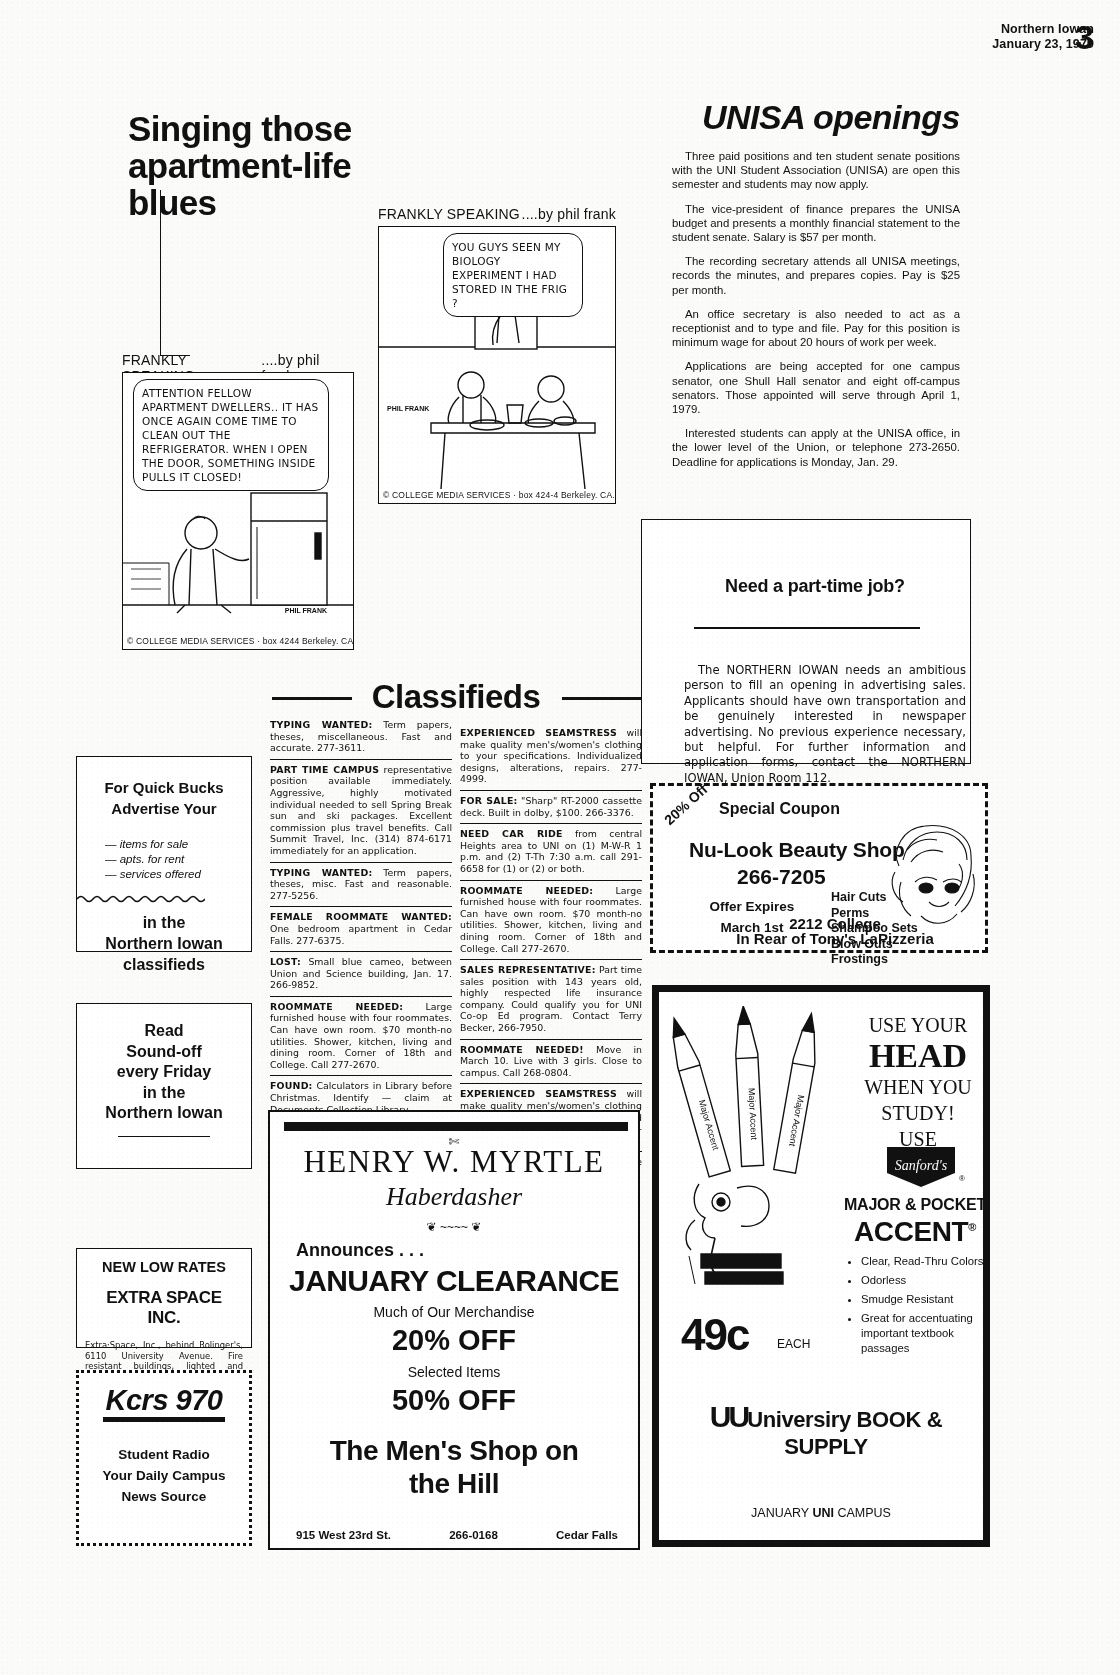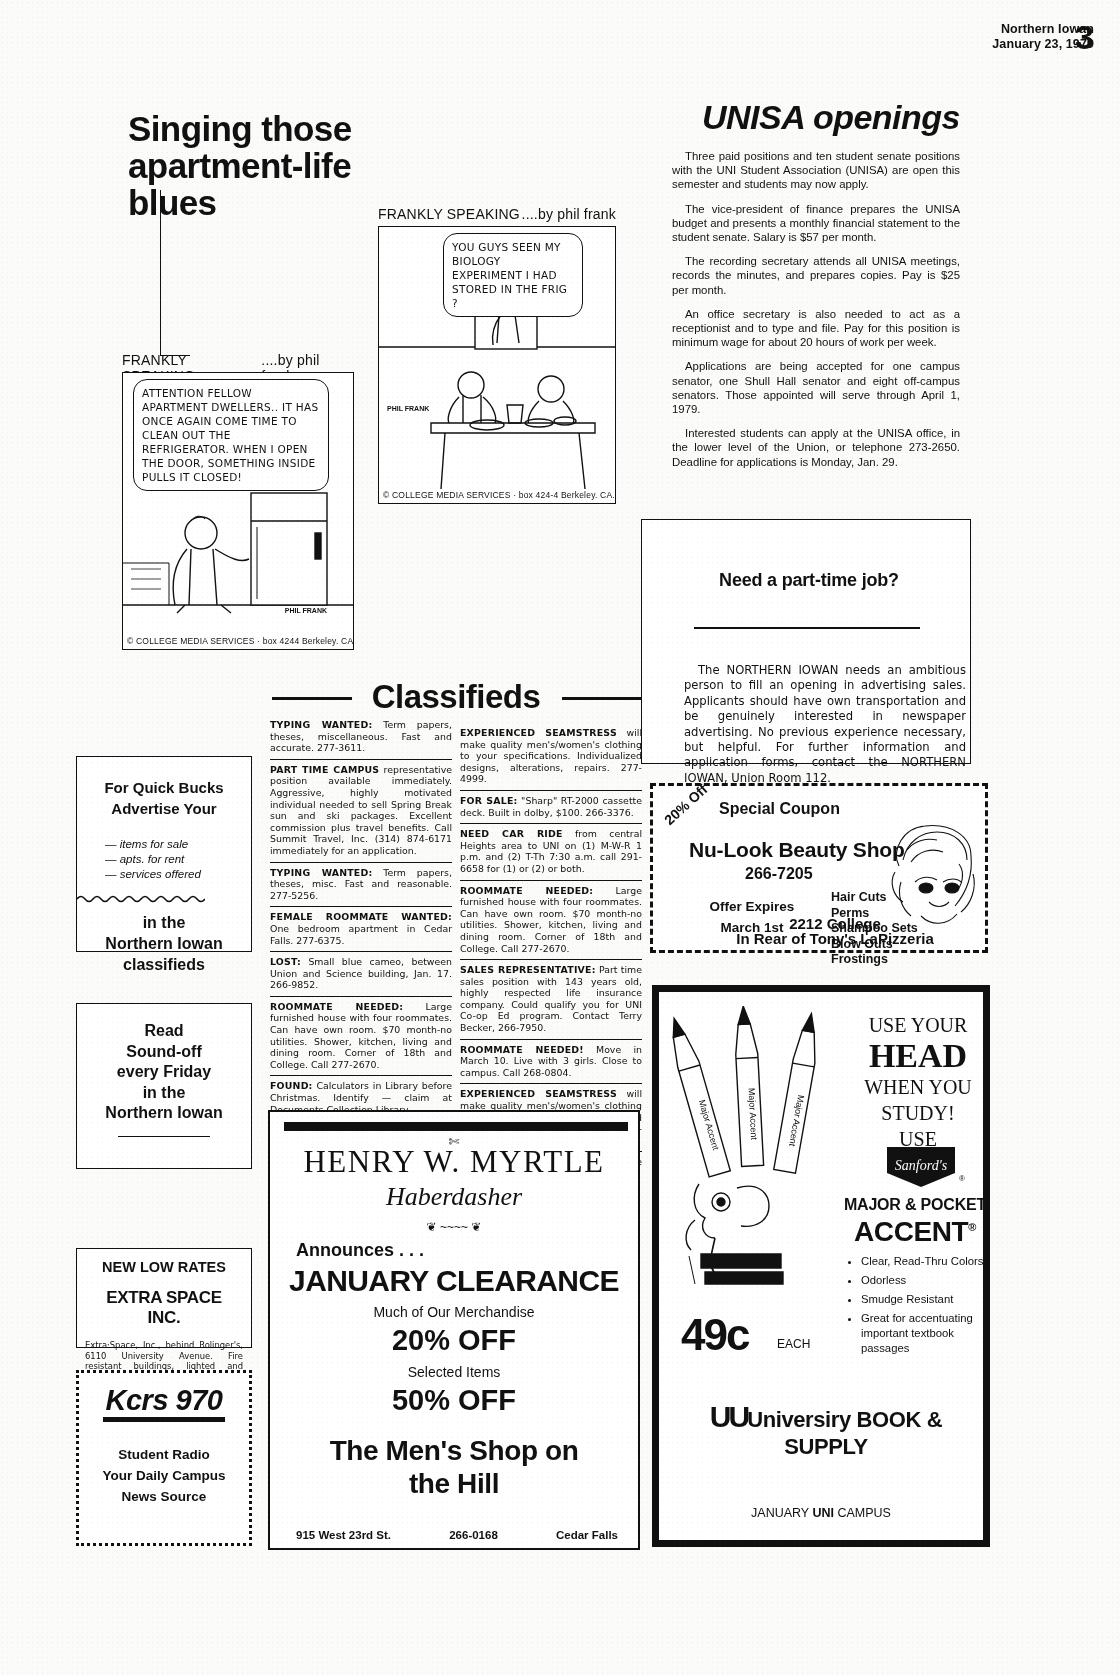--- a/index.html
+++ b/index.html
@@ -52,21 +52,21 @@
     margin:0 0 10px 0; font-size:11.4px; line-height:14.2px;
     text-align:justify; text-indent:13px;
   }
 
   
   .ptjob {
     position:absolute; left:641px; top:519px; width:330px; height:245px;
     border:1.6px solid #111; background:#fff;
   }
   .ptjob h2 {
-    margin:3px; position:absolute; top:47px; left:0; width:100%;
+    margin:9px; position:absolute; top:47px; left:0; width:100%;
     text-align:center; font-size:18px; font-weight:bold; letter-spacing:-.2px;
   }
   .ptjob .rule { position:absolute; top:107px; left:52px; width:226px; height:1.6px; background:#111; }
   .ptjob p {
     position:absolute; top:127px; left:26px; width:282px; margin:16px;
     font-size:11.6px; line-height:15.4px; text-align:justify; text-indent:14px;
     font-family:"DejaVu Sans", sans-serif;
   }
 
   
@@ -157,21 +157,21 @@
   .nulook {
     position:absolute; left:650px; top:783px; width:338px; height:170px;
     background:#fff; border:3px dashed #111;
   }
   .nulook .pct {
     position:absolute; left:8px; top:30px; font-size:14px; font-weight:bold;
     transform:rotate(-42deg); transform-origin:left top; white-space:nowrap;
   }
   .nulook .sc { position:absolute; left:66px; top:14px; font-size:16px; font-weight:bold; }
   .nulook .nm { position:absolute; left:36px; top:52px; font-size:21px; font-weight:bold; letter-spacing:-.2px; }
-  .nulook .ph { position:absolute; left:92px; top:79px; font-size:16px; font-weight:bold; }
+  .nulook .ph { position:absolute; left:84px; top:79px; font-size:21px; font-weight:bold; }
   .nulook .oe  { position:absolute; left:44px; top:110px; font-size:13.5px; font-weight:bold; text-align:center; width:110px; line-height:21px; }
   .nulook .svc { position:absolute; left:178px; top:104px; font-size:12.5px; font-weight:bold; line-height:15.5px; }
   .nulook .addr { position:absolute; left:16px; bottom:4px; width:100%; text-align:center; font-size:15px; font-weight:bold; line-height:15px; }
   .nulook .addr span { display:block; }
   .nulook .face { position:absolute; right:4px; top:34px; width:96px; height:120px; }
 
   
   .accent {
     position:absolute; left:652px; top:985px; width:338px; height:562px;
     background:#fff; border:7px solid #111;

